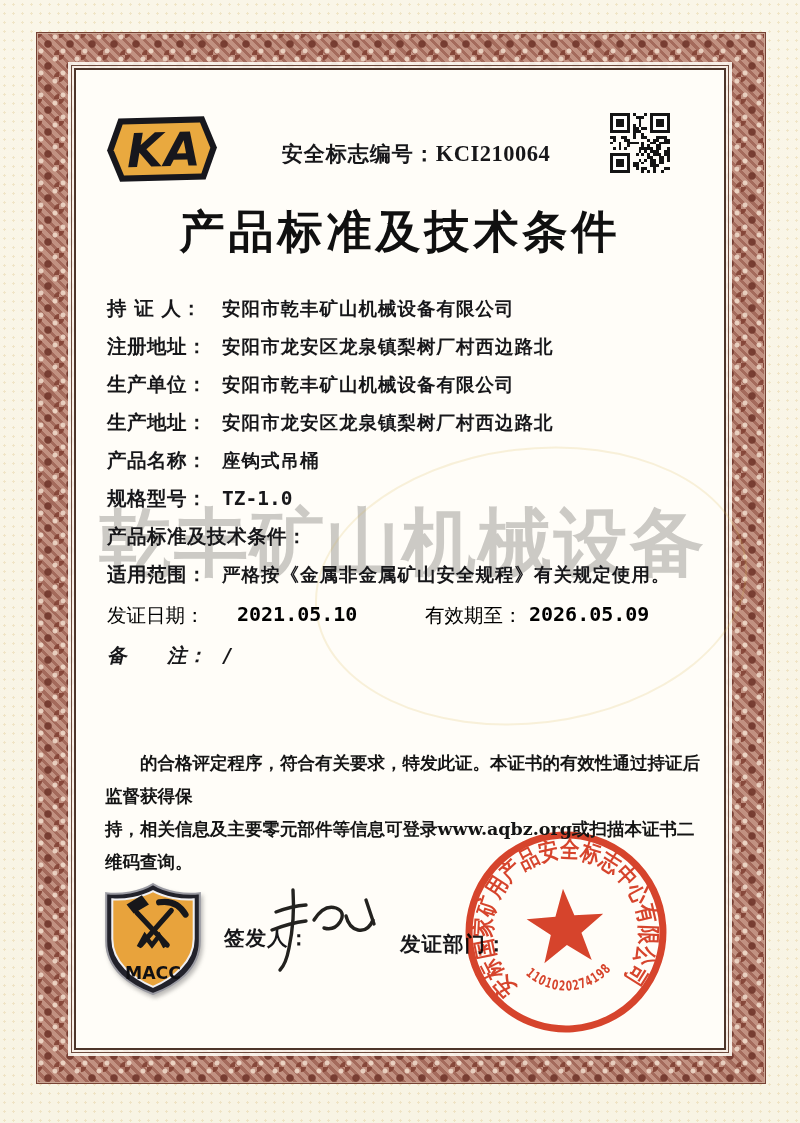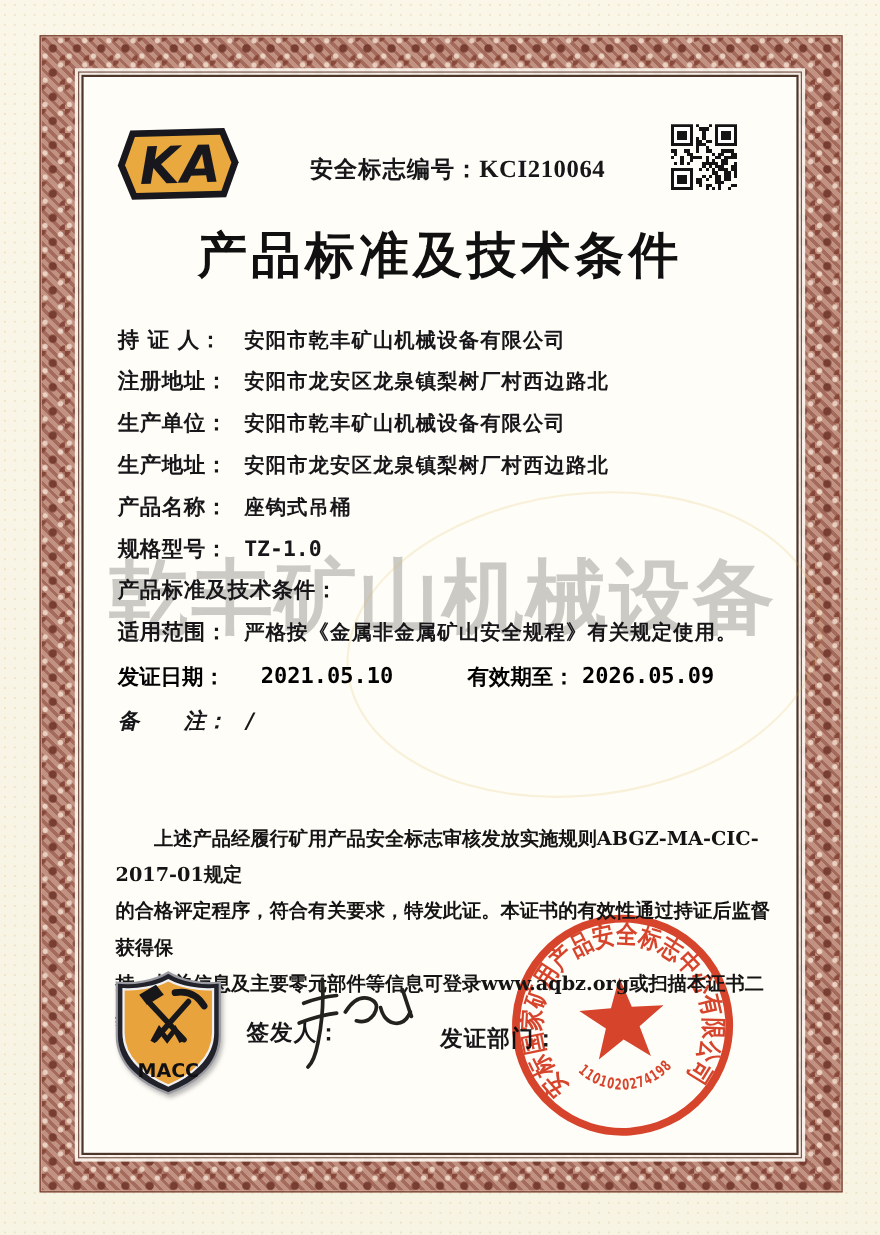--- a/index.html
+++ b/index.html
@@ -37,21 +37,21 @@
          font-size:45px;letter-spacing:4px;color:#101010;white-space:nowrap;}
   
   .row{left:31px;display:flex;align-items:baseline;white-space:nowrap;color:#17171a;}
   .row .lbl{font-weight:700;font-size:19.5px;width:115px;flex:none;letter-spacing:.5px;}
   .row.wide .lbl{width:auto;margin-right:9px;text-align:center;}
   .v-cjk{font-family:"DejaVu Serif","Liberation Serif",serif;font-weight:700;font-size:18.5px;letter-spacing:1px;}
   .v-lat{font-family:"DejaVu Sans Mono","Liberation Mono",monospace;font-weight:700;font-size:19.5px;}
   .r0{top:225px}.r1{top:263px}.r2{top:301px}.r3{top:339px}.r4{top:377px}
   .r5{top:415px}.r6{top:453px}.r7{top:491px}
   .dates{top:532px;left:31px;width:600px;white-space:nowrap;}
-  .dates .lbl{font-weight:700;font-size:19.5px;}
+  .dates .lbl{font-weight:400;font-size:19.5px;}
   .dates .l2{position:absolute;left:318px;}
   .dates .val{font-family:"DejaVu Sans Mono","Liberation Mono",monospace;font-weight:700;font-size:20px;}
   .dates .v1{position:absolute;left:130px;} .dates .v2{position:absolute;left:422px;}
   .remark{top:572px;font-style:italic;}
   
   .para{left:29px;top:677px;width:606px;color:#141414;
         font-family:"DejaVu Serif","Liberation Serif",serif;font-weight:700;
         font-size:17.5px;line-height:33px;}
   .para div:first-child{text-indent:2em;}
   
@@ -258,21 +258,20 @@
       <span class="lbl l2">有效期至：</span>
       <span class="val v2">2026.05.09</span>
     </div>
 
     <div class="row remark content-z">
       <span class="lbl">备　　注：</span>
       <span class="v-lat">/</span>
     </div>
 
     <div class="para content-z">
-      <div>上述产品经履行矿用产品安全标志审核发放实施规则ABGZ-MA-CIC-2017-01规定</div>
       <div>的合格评定程序，符合有关要求，特发此证。本证书的有效性通过持证后监督获得保</div>
       <div>持，相关信息及主要零元部件等信息可登录www.aqbz.org或扫描本证书二维码查询。</div>
     </div>
 
     <svg class="macc content-z" viewBox="0 0 100 112">
       <path d="M50 2 C63 10 82 13 96 11 L96 58 C96 86 72 102 50 110 C28 102 4 86 4 58 L4 11 C18 13 37 10 50 2 Z" fill="#22222b" stroke="#9a9aa2" stroke-width="2"></path>
       <path d="M50 9 C61 15 78 18 90 17 L90 56 C90 79 69 95 50 103 C31 95 10 79 10 56 L10 17 C22 18 39 15 50 9 Z" fill="#e8a33c" stroke="#f0f0f3" stroke-width="2"></path>
       <g stroke="#17171a" fill="none" stroke-width="5" stroke-linecap="round">
         <path d="M34 30 L64 62"></path>
         <path d="M68 28 L38 62"></path>

